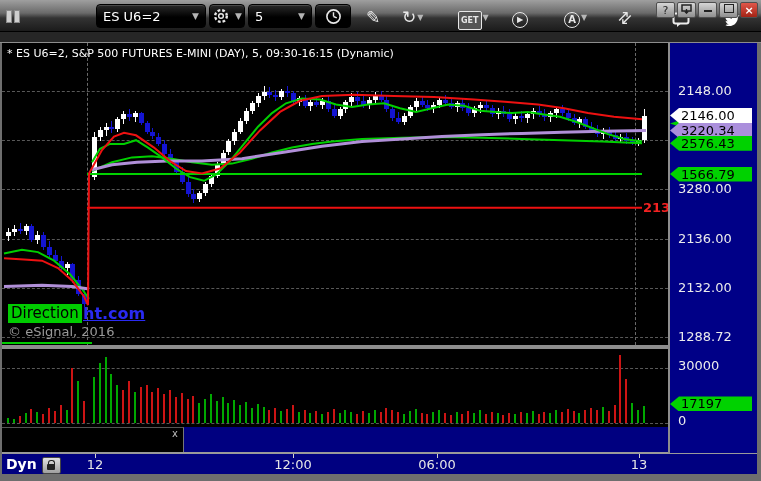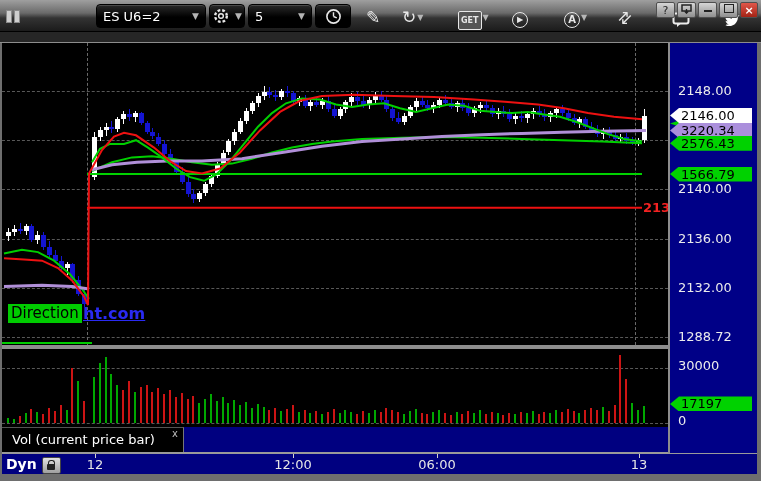--- a/index.html
+++ b/index.html
@@ -357,22 +357,24 @@
       <line x1="85" x2="640" y1="131.025" y2="131.025" stroke="#00d200" stroke-width="2"></line>
       <line x1="85" x2="640" y1="164.85000000000002" y2="164.85000000000002" stroke="#ee1111" stroke-width="2"></line>
       <polyline points="90,128.0 110,119.3 130,114.4 150,113.2 170,115.7 190,119.3 210,121.8 230,120.6 250,115.7 270,109.5 290,104.6 310,100.9 330,98.4 360,96.0 400,94.7 440,94.1 480,94.7 520,96.0 560,97.2 600,98.4 640,100.3" fill="none" stroke="#00cf00" stroke-width="2"></polyline>
       <polyline points="2,210.4 20,206.7 36,209.1 52,217.7 68,231.3 80,246.0 87,255.9" fill="none" stroke="#00cf00" stroke-width="2"></polyline>
       <polyline points="2,243.6 40,242.3 70,243.6 87,246.0" fill="none" stroke="#b08fd8" stroke-width="3"></polyline>
       <polyline points="90,126.7 110,121.8 135,119.3 165,118.1 200,118.1 240,115.7 280,109.5 320,103.3 360,98.4 400,96.0 440,93.5 480,91.7 520,90.4 560,89.2 600,88.3 644,87.6" fill="none" stroke="#b08fd8" stroke-width="3"></polyline>
       <polyline points="90,119.3 98,105.8 108,100.9 122,100.9 134,97.2 146,104.6 160,114.4 174,125.5 188,134.1 202,137.8 214,131.6 228,118.1 242,100.9 256,83.7 270,70.1 284,60.3 300,55.4 318,56.6 334,61.5 350,64.0 366,61.5 382,60.3 398,65.2 414,68.9 430,65.2 446,61.5 462,62.8 478,67.7 494,68.9 510,70.1 526,68.9 542,71.4 558,73.8 574,78.8 590,84.9 606,91.1 622,96.0 640,98.4" fill="none" stroke="#00cf00" stroke-width="2"></polyline>
       <polyline points="2,215.3 22,216.5 40,217.7 56,225.1 70,237.4 82,253.4 86,262.0 87,130.4 100,107.0 112,93.5 122,89.8 134,92.3 152,104.6 168,118.1 184,128.0 200,130.4 218,125.5 238,109.5 258,87.4 278,68.9 298,57.8 320,52.9 352,51.7 392,52.9 432,54.1 472,56.6 506,59.1 536,61.5 562,65.2 586,70.1 612,73.8 640,76.3" fill="none" stroke="#ee1111" stroke-width="2"></polyline>
     </svg>
     <div class="green-bottom" style="top: 298.92px; left: 0px; width: 90px;"></div>
+    <div class="chart-header" style="z-index: 5;">* ES U6=2, S&amp;P 500 FUTURES E-MINI (DAY), 5, 09:30-16:15 (Dynamic)</div>
     <div class="wm-green" style="z-index: 5;">Direction</div>
     <div class="wm-blue" style="z-index: 5;">ht.com</div>
+    <div class="copyright" style="z-index: 5;">© eSignal, 2016</div>
     <div class="red-level-label" style="top: 156.85px; z-index: 5;">2138.50</div>
   </div>
 <div class="pane-sep"></div>
 
 <div class="vol-pane">
     <div class="hgrid" style="top: 19px;"></div>
     <div class="hgrid" style="top: 74px;"></div>
     <div class="vol-bar" style="left: 5px; top: 68.5px; height: 5.5px; background: rgb(0, 168, 0);"></div>
     <div class="vol-bar" style="left: 10.85px; top: 69.6px; height: 4.4px; background: rgb(0, 168, 0);"></div>
     <div class="vol-bar" style="left: 16.7px; top: 67.4px; height: 6.6px; background: rgb(204, 20, 20);"></div>
@@ -479,37 +481,36 @@
     <div class="vol-bar" style="left: 611.55px; top: 56.4px; height: 17.6px; background: rgb(204, 20, 20);"></div>
     <div class="vol-bar" style="left: 617.4px; top: 5.8px; height: 68.2px; background: rgb(204, 20, 20);"></div>
     <div class="vol-bar" style="left: 623.25px; top: 30px; height: 44px; background: rgb(204, 20, 20);"></div>
     <div class="vol-bar" style="left: 629.1px; top: 54.2px; height: 19.8px; background: rgb(0, 168, 0);"></div>
     <div class="vol-bar" style="left: 634.95px; top: 60.8px; height: 13.2px; background: rgb(0, 168, 0);"></div>
     <div class="vol-bar" style="left: 640.8px; top: 56.95px; height: 17.05px; background: rgb(0, 168, 0);"></div>
   </div>
 
 <div class="axis-right">
     <div class="ax-label" style="top: 40px;">2148.00</div>
-    <div class="ax-label" style="top: 138.4px;">2140.00</div>
+    <div class="ax-label" style="top: 138.4px;">3280.00</div>
     <div class="ax-label" style="top: 187.6px;">2136.00</div>
     <div class="ax-label" style="top: 236.8px;">2132.00</div>
     <div class="ax-label" style="top: 286px;">1288.72</div>
     <div class="ax-tag" style="background: rgb(0, 210, 0); height: 6px; top: 77.595px; width: 78px;"></div>
     <div class="ax-tag" style="background: rgb(171, 143, 220); top: 80.106px;">3220.34</div>
     <div class="ax-tag" style="background: rgb(0, 210, 0); top: 92.775px;">2576.43</div>
     <div class="ax-tag" style="background: rgb(0, 210, 0); top: 123.525px;">1566.79</div>
     <div class="ax-tag" style="background: rgb(255, 255, 255); top: 65.1px;">2146.00</div>
     <div class="ax-label" style="top: 315px;">30000</div>
     <div class="ax-label" style="top: 370px;">0</div>
     <div class="ax-tag" style="background: rgb(0, 210, 0); top: 353.426px;">17197</div>
   </div>
 
 <div class="tab-row">
   <div class="vol-tab">
-    <span>Vol (current price bar)</span>
     <span class="tab-close">x</span>
   </div>
 </div>
 
 <div class="time-row">
   <span class="dyn-label">Dyn</span>
   <span class="lock-btn">
     <span class="lock-shackle"></span>
     <span class="lock-body"></span>
   </span>

